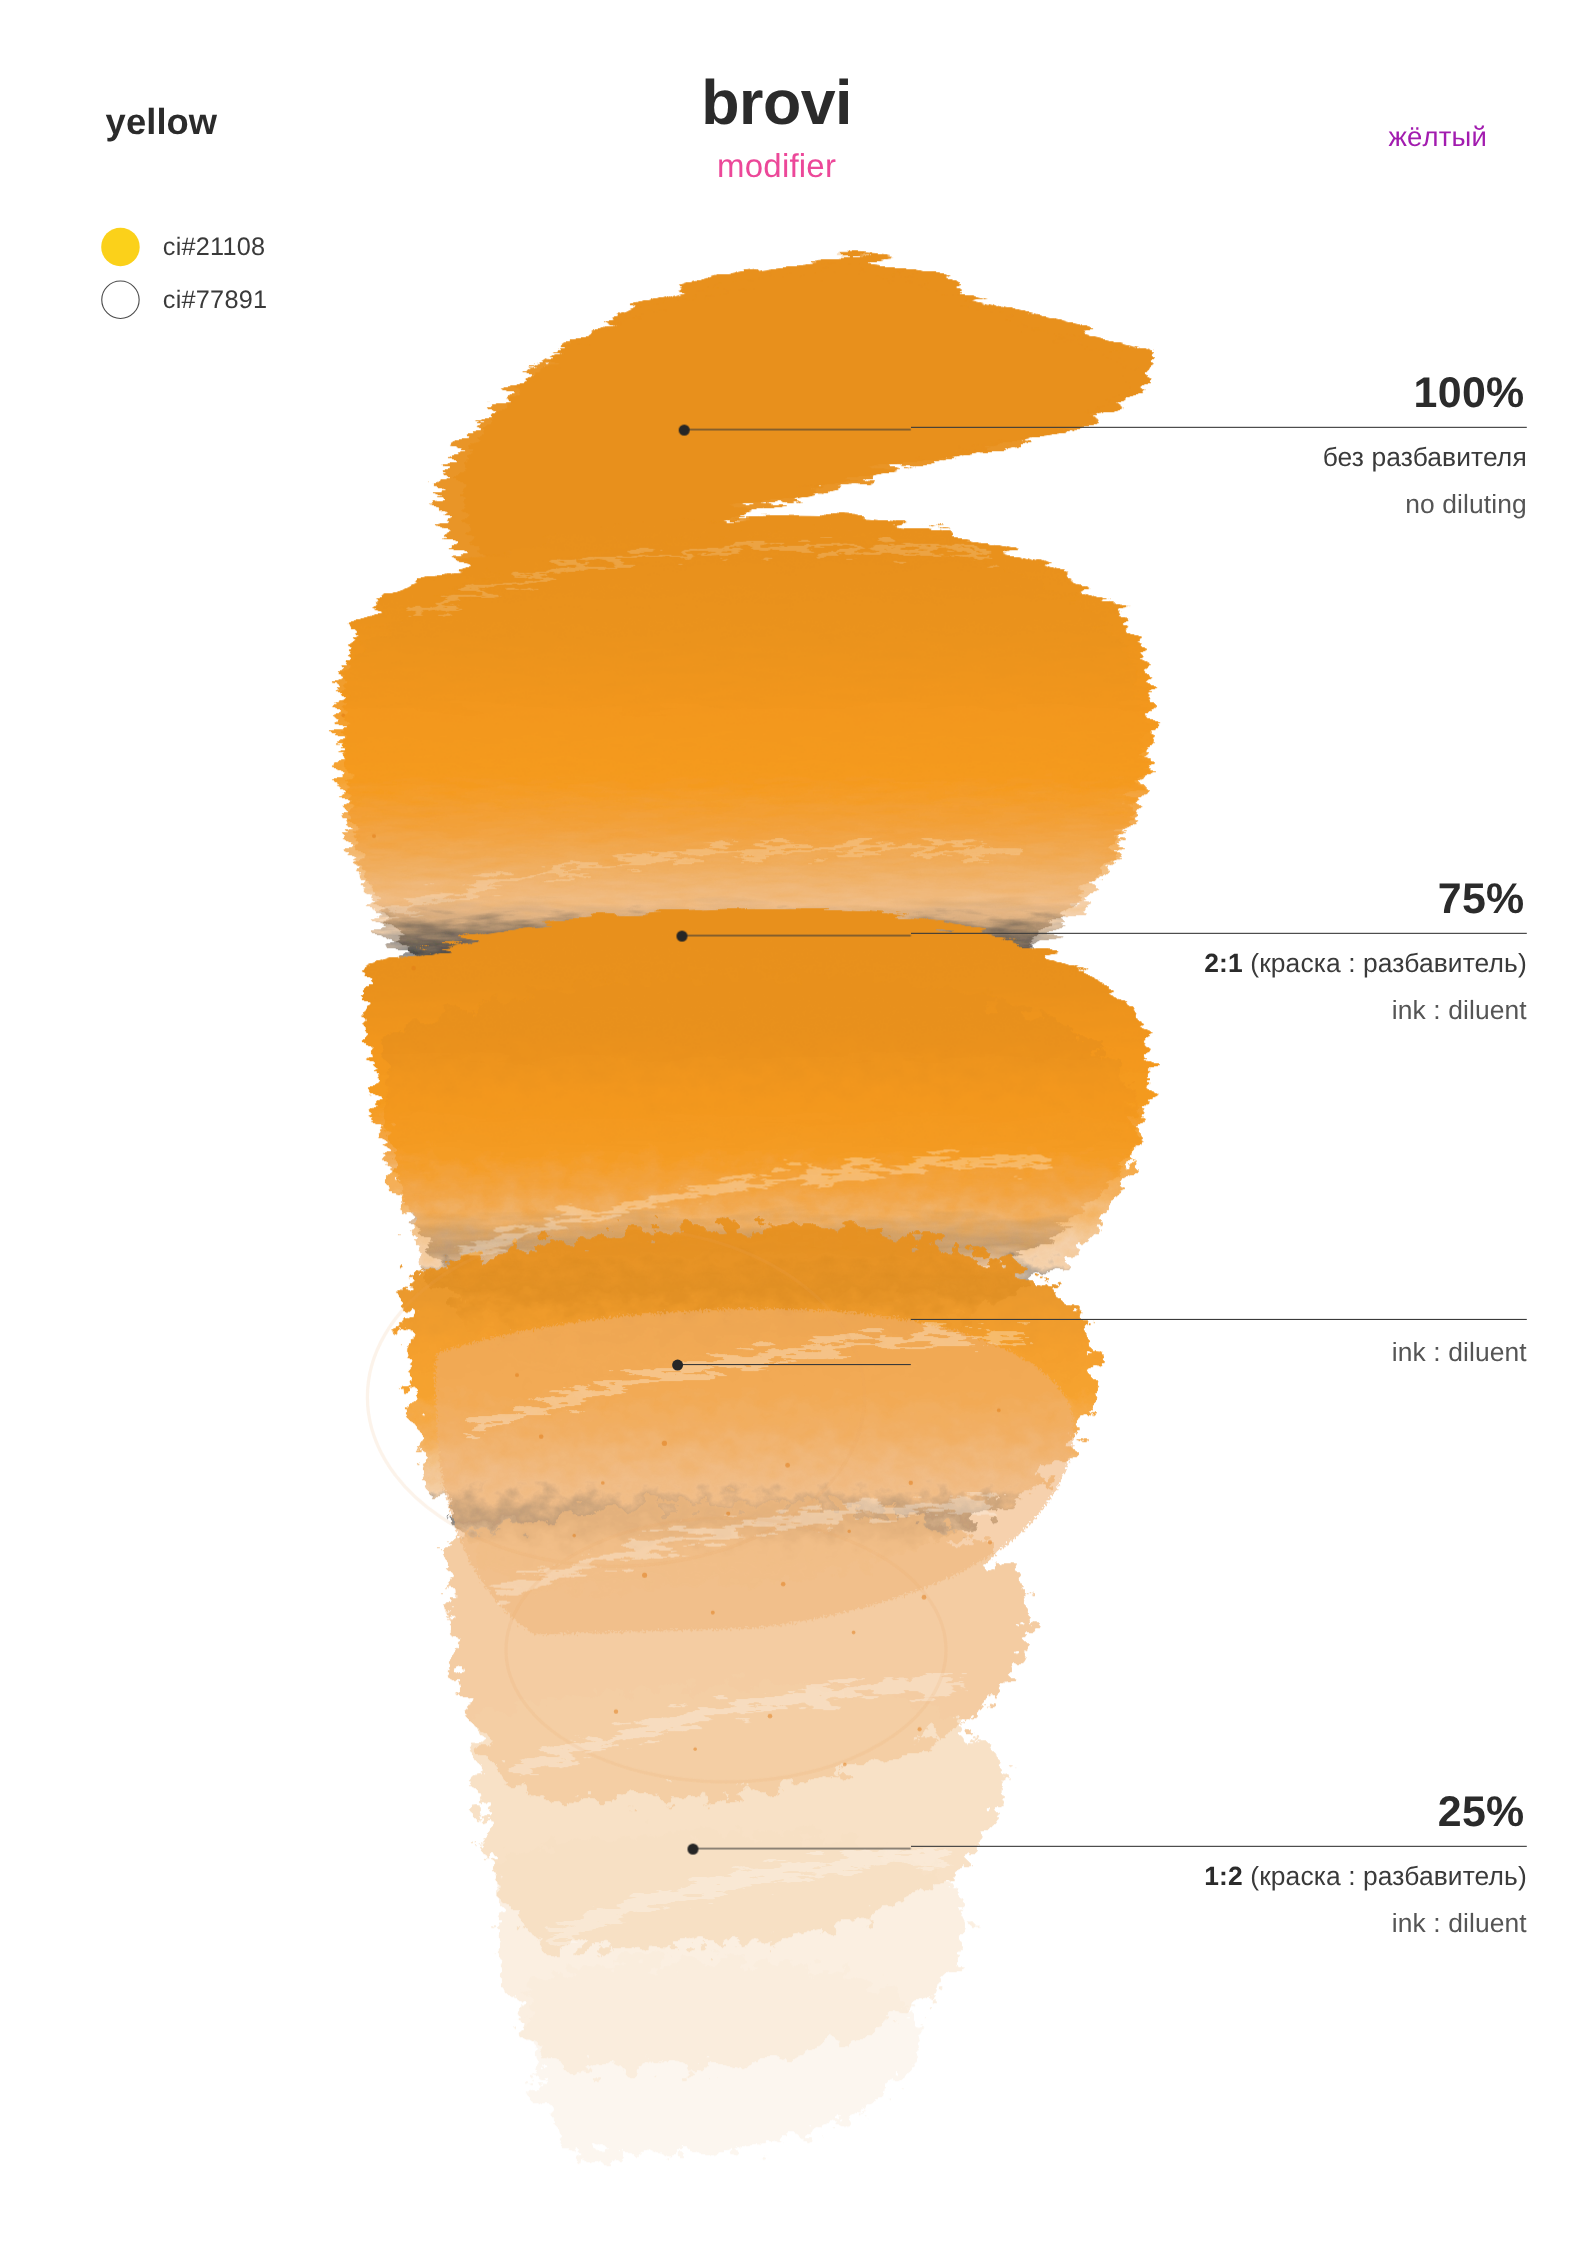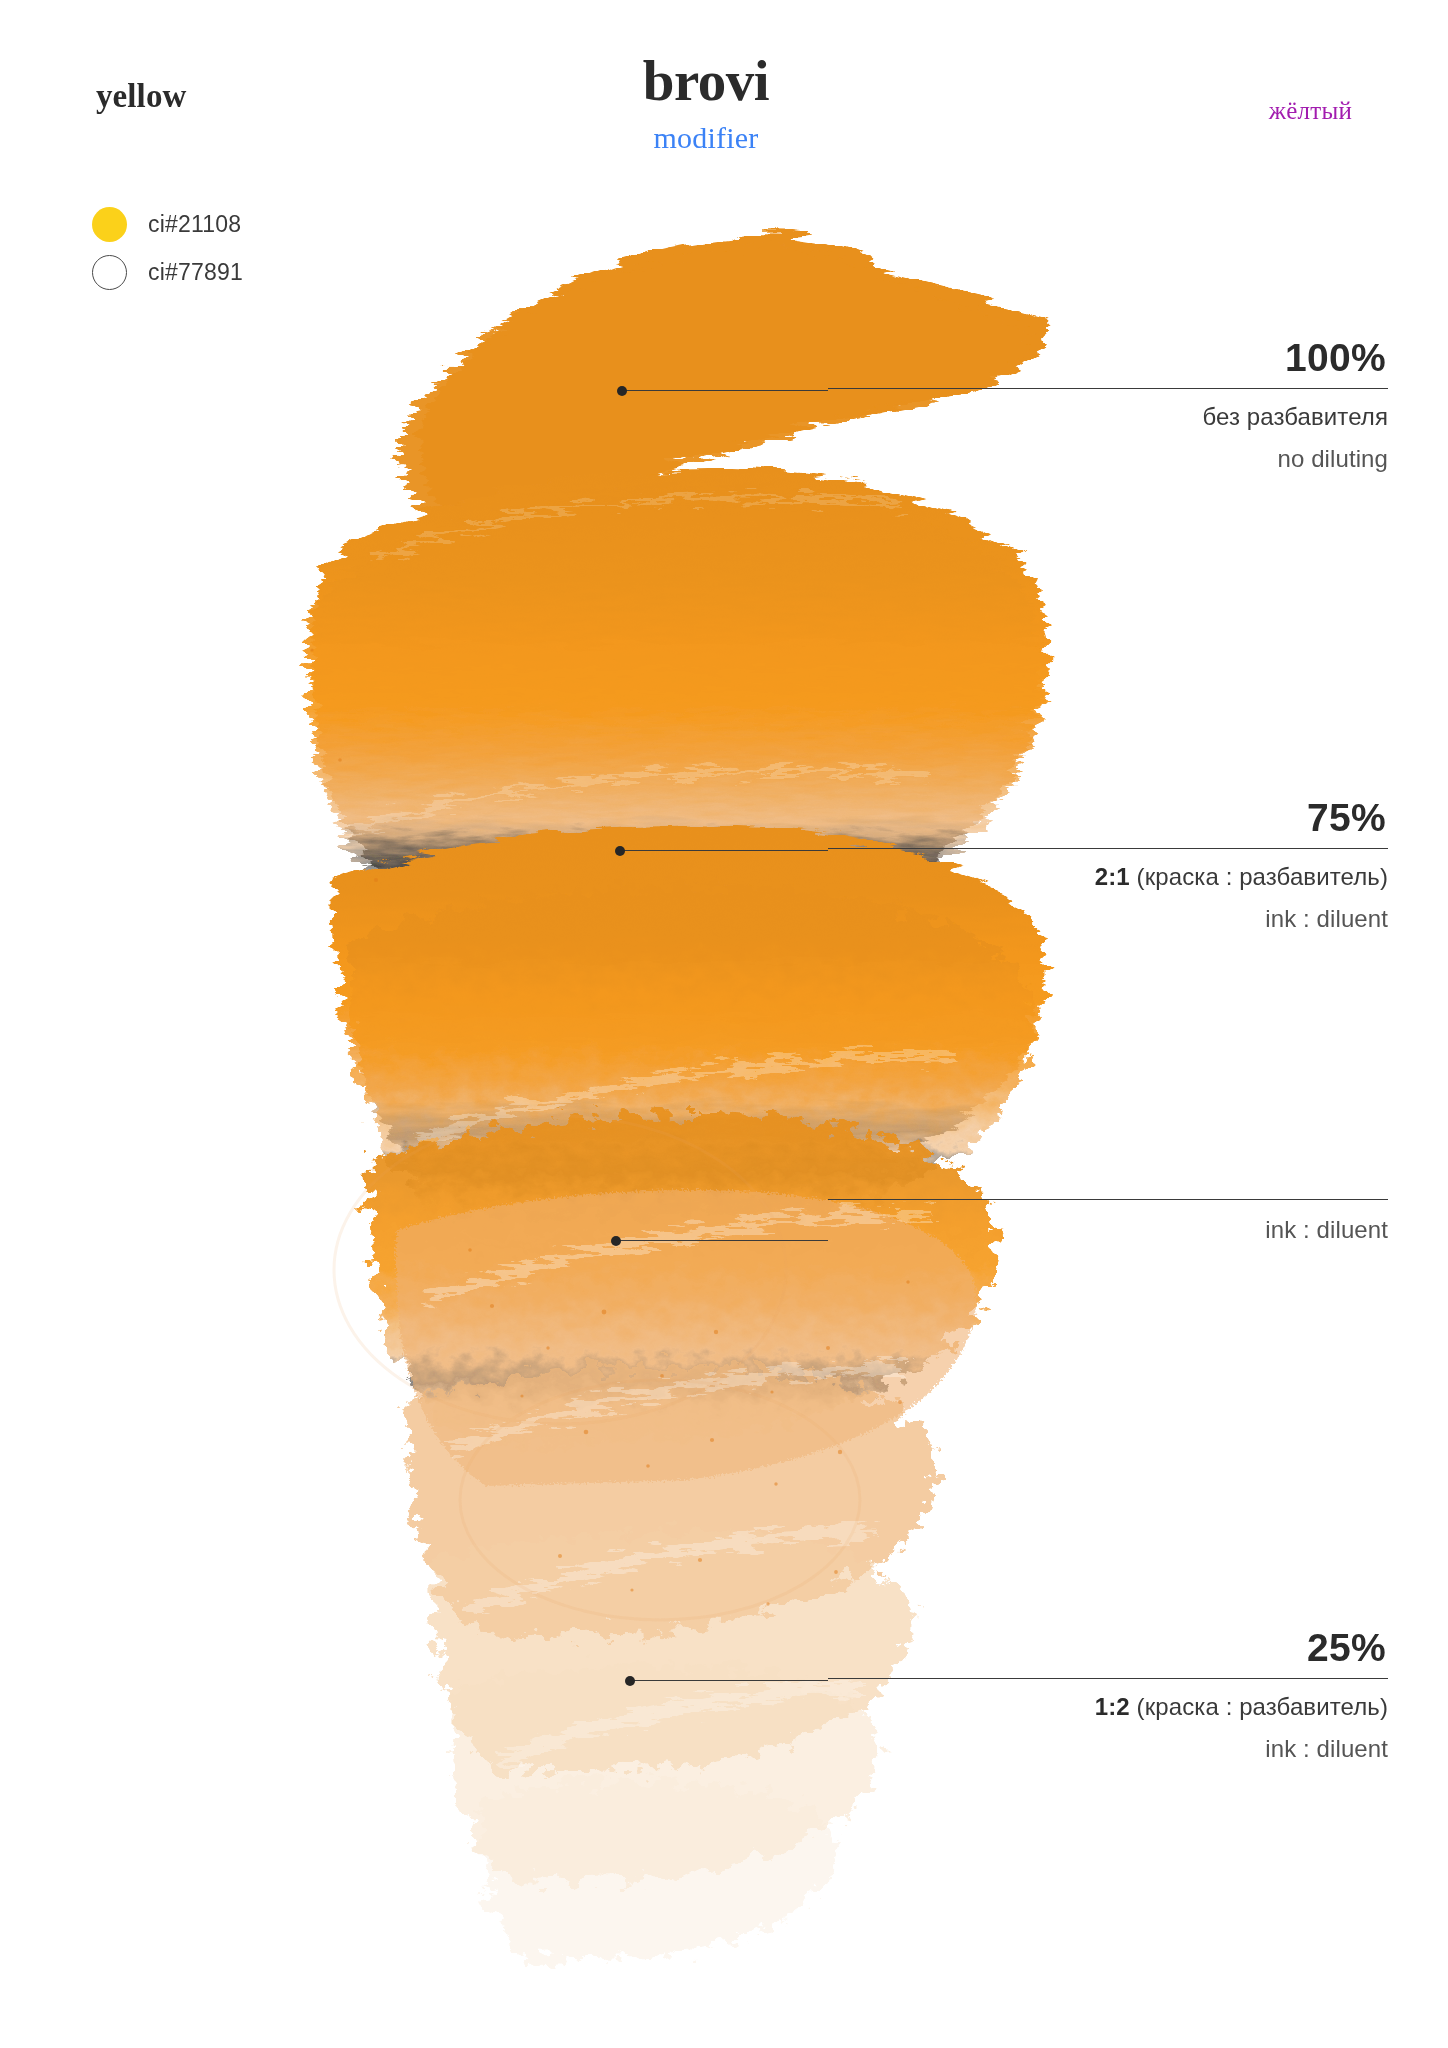--- a/index.html
+++ b/index.html
@@ -13,24 +13,23 @@
     position: relative;
     overflow: hidden;
     font-family: "Liberation Sans", sans-serif;
     color: #2e2e2e;
     -webkit-font-smoothing: antialiased;
   }
 
   
   #header {
     position: absolute;
-    top: 0; left: 0;
+    top: 14px; left: 0;
     width: 1448px;
     height: 200px;
-    font-family: Liberation Serif, serif;
   }
   #color-name-en {
     position: absolute;
     left: 96px;
     top: 78px;
     font-size: 33px;
     font-weight: bold;
     letter-spacing: 0.1px;
     color: #2b2b2b;
   }
@@ -45,21 +44,21 @@
     font-size: 57px;
     font-weight: bold;
     letter-spacing: -0.5px;
     color: #2b2b2b;
     line-height: 1.0;
   }
   #brand-subtitle {
     margin-top: 12px;
     font-size: 30px;
     font-weight: normal;
-    color: #3b82f6;
+    color: #ec4899;
     letter-spacing: 0.2px;
   }
   #color-name-ru {
     position: absolute;
     right: 96px;
     top: 97px;
     font-size: 25px;
     font-weight: normal;
     color: #a21caf;
     letter-spacing: 0.2px;

